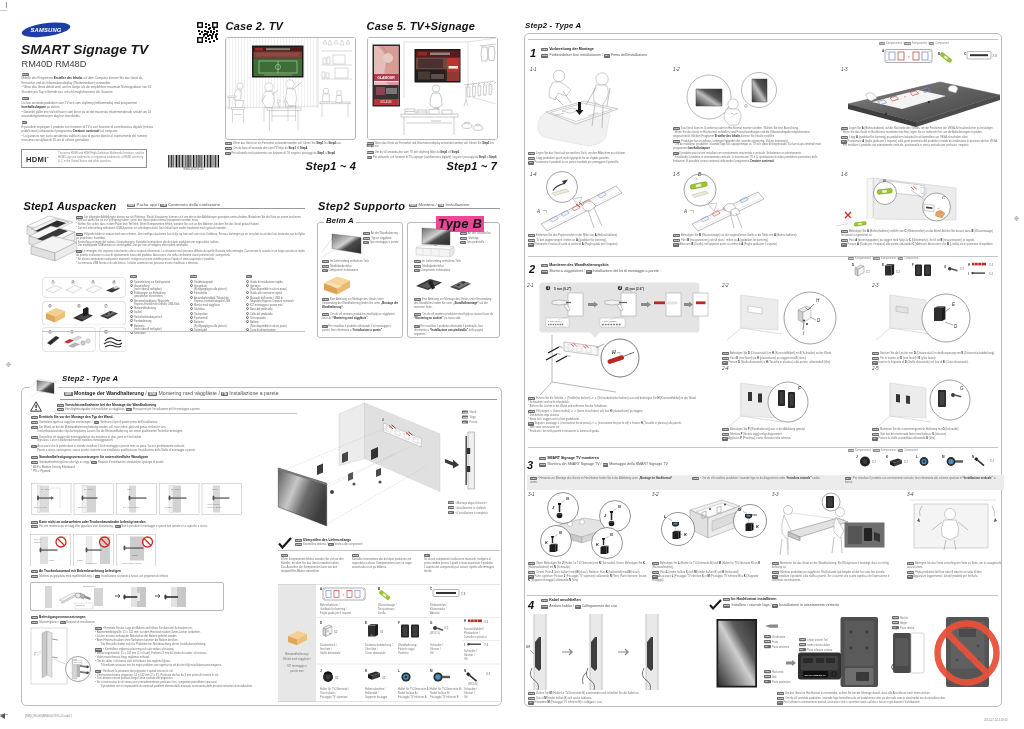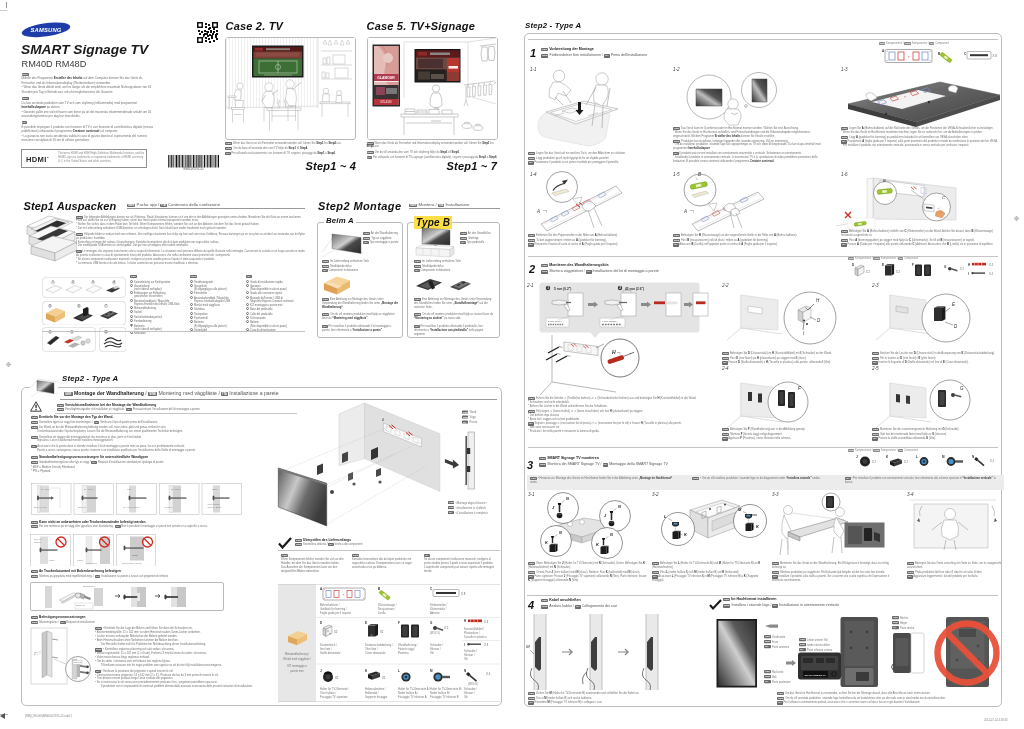--- a/index.html
+++ b/index.html
@@ -474,27 +474,27 @@
 <div><span class="n">4</span>Manuale dell'utente / USB di<br><span style="margin-left:4.2px;">MagicInfo Express Creatore contenuti</span></div>
 <div><span class="n">5</span>KIT montaggio a parete mini</div>
 <div><span class="n">6</span>Base del piedistallo</div>
 <div><span class="n">7</span>Collo del piedistallo</div>
 <div><span class="n">8</span>Telecomando</div>
 <div><span class="n">9</span>Batterie<br><span style="margin-left:4.2px;">(Non disponibile in alcuni paesi)</span></div>
 <div><span class="n">10</span>Cavo di alimentazione</div>
 </div></div>
 <div class="a rule2" style="left:42px;top:330.5px;width:263px;"></div>
 
-<div class="a h" style="left:318px;top:199px;font-size:11px;letter-spacing:0.4px;">Step2 Montage</div>
+<div class="a h" style="left:318px;top:199px;font-size:11px;letter-spacing:0.4px;">Step2 Supporto</div>
 <div class="a" style="left:409px;top:201.5px;font-size:4.3px;color:#555;"><span class="tag" style="font-size:2.8px;">SWE</span> Montera / <span class="tag" style="font-size:2.8px;">ITA</span> Installazione</div>
 <div class="a rule" style="left:409px;top:208.2px;width:90.5px;"></div>
 <div class="a box" style="left:316.5px;top:221.5px;width:86px;height:116px;"></div>
 <div class="a h" style="left:324px;top:215.5px;font-size:7.8px;background:#fff;padding:0 2px;">Beim A</div>
 <div class="a box" style="left:406.5px;top:221.5px;width:93px;height:116px;"></div>
-<div class="a h" style="left:414px;top:215.5px;font-size:10px;background:#fde047;padding:0 2px;">Type B</div>
+<div class="a h" style="left:436px;top:215.5px;font-size:13px;background:#ec4899;padding:0 2px;">Type B</div>
 <div class="a" id="typeA" style="left:318px;top:224px;width:83px;height:112px;">
  <svg class="a" style="left:2px;top:2px;" width="44" height="32" viewBox="0 0 44 32">
   <path d="M2 26 L14 10 L44 14" fill="none" stroke="#cfcfcf" stroke-width="0.5"></path>
   <path d="M2 31 L14 24 L44 27" fill="none" stroke="#dadada" stroke-width="0.5"></path>
   <defs>
           <linearGradient id="tvg" x1="0" y1="0" x2="1" y2="1">
    <stop offset="0" stop-color="#6e6e6e"></stop>
             <stop offset="0.45" stop-color="#cfcfcf"></stop>
             <stop offset="0.6" stop-color="#4a4a4a"></stop>
             <stop offset="1" stop-color="#2a2a2a"></stop>

